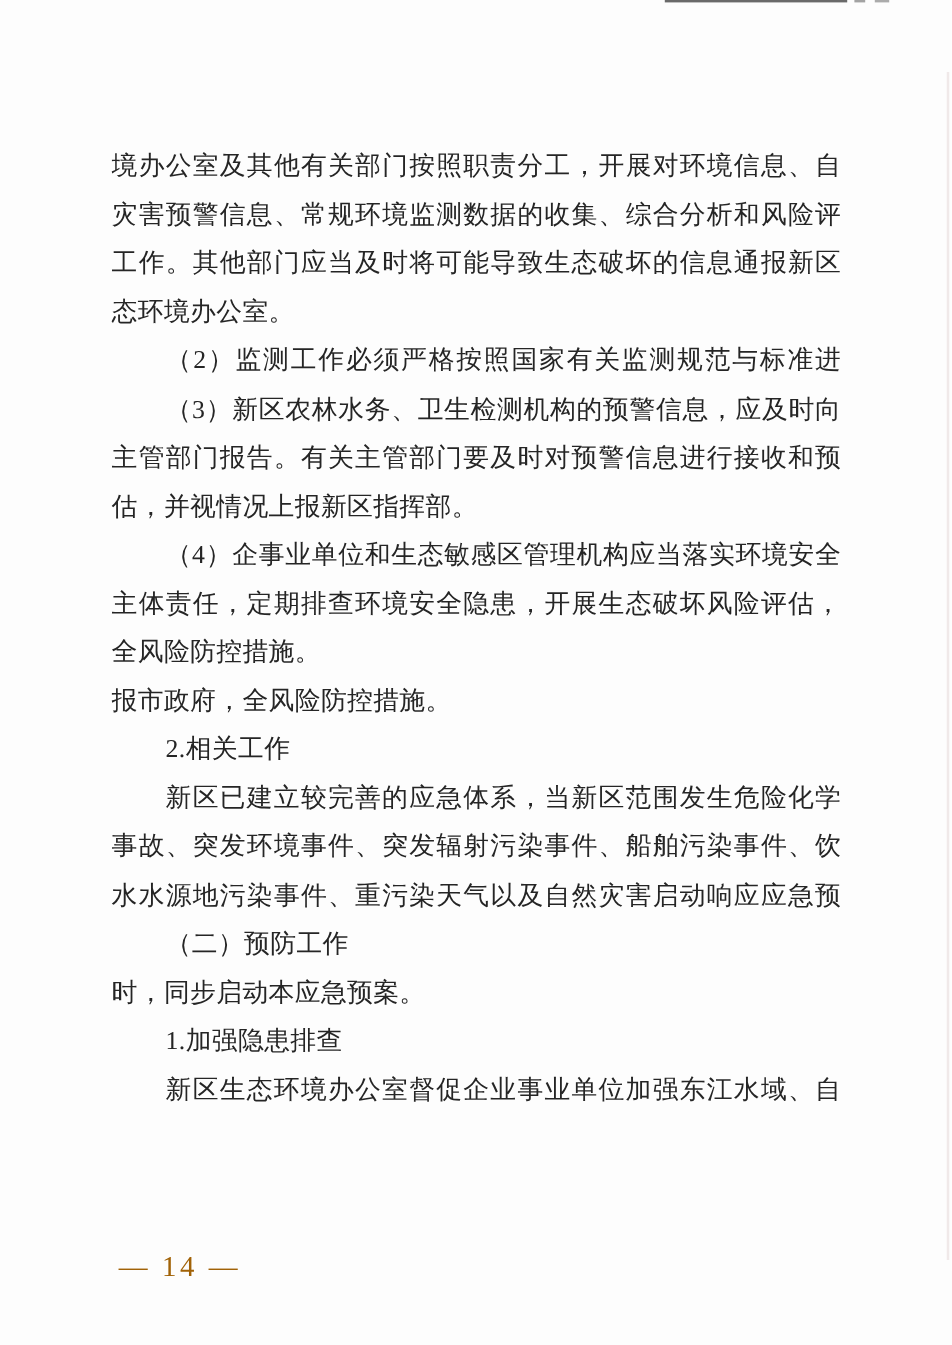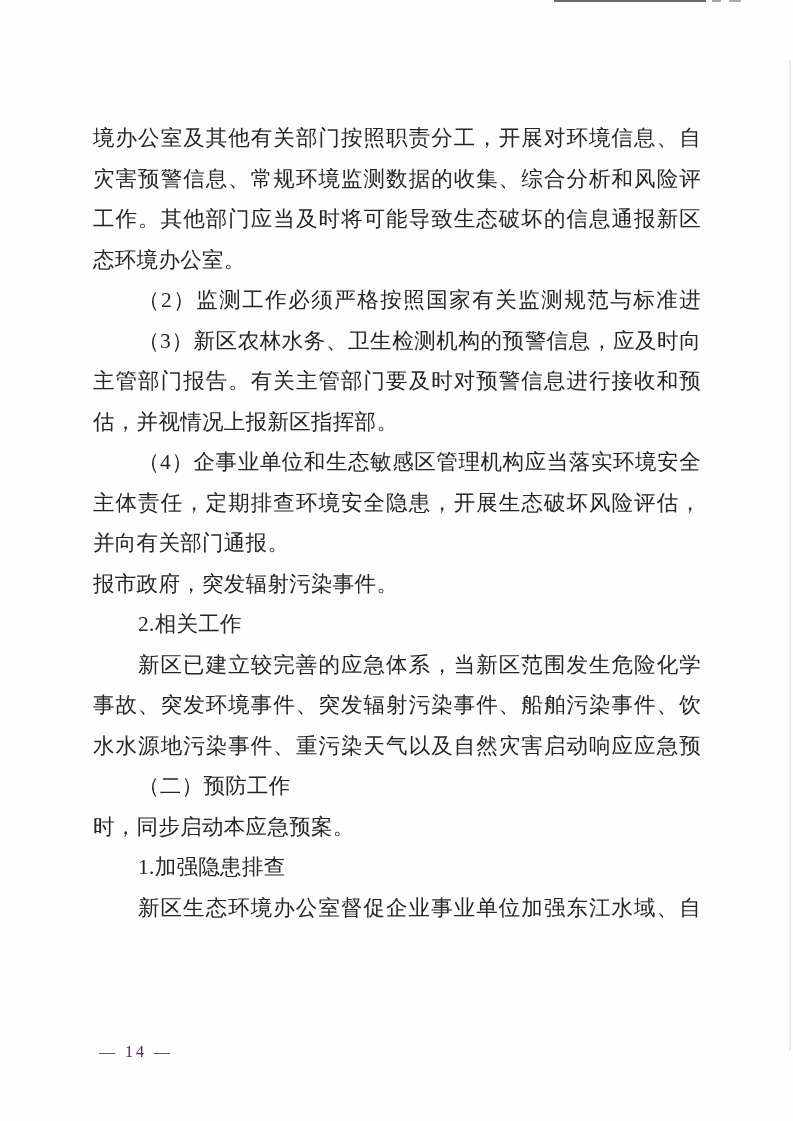--- a/index.html
+++ b/index.html
@@ -59,23 +59,23 @@
   .line.full {
     text-align-last: justify;
   }
   .line.indent {
     padding-left: 45px;
   }
   .page-number {
     position: absolute;
     left: 99px;
     top: 1043px;
-    font-size: 16px;
+    font-size: 24px;
     letter-spacing: 3px;
-    color: #4c1d95;
+    color: #a16207;
     white-space: nowrap;
   }
 </style>
 </head>
 <body>
 
 <div class="page" style="background: rgb(253, 253, 253); color: rgb(37, 37, 37);">
   <div class="artifact artifact-top-line"></div>
   <div class="artifact artifact-top-dot1"></div>
   <div class="artifact artifact-top-dot2"></div>
@@ -85,22 +85,22 @@
       <div class="line full">境办公室及其他有关部门按照职责分工，开展对环境信息、自然</div>
       <div class="line full">灾害预警信息、常规环境监测数据的收集、综合分析和风险评估</div>
       <div class="line full">工作。其他部门应当及时将可能导致生态破坏的信息通报新区生</div>
       <div class="line">态环境办公室。</div>
       <div class="line indent full">（2）监测工作必须严格按照国家有关监测规范与标准进行，</div>
       <div class="line indent full">（3）新区农林水务、卫生检测机构的预警信息，应及时向</div>
       <div class="line full">主管部门报告。有关主管部门要及时对预警信息进行接收和预评</div>
       <div class="line">估，并视情况上报新区指挥部。</div>
       <div class="line indent full">（4）企事业单位和生态敏感区管理机构应当落实环境安全</div>
       <div class="line full">主体责任，定期排查环境安全隐患，开展生态破坏风险评估，健</div>
-      <div class="line">并向有关部门通报。</div>
-      <div class="line">报市政府，突发辐射污染事件。</div>
+      <div class="line">全风险防控措施。</div>
+      <div class="line">报市政府，全风险防控措施。</div>
       <div class="line indent">2.相关工作</div>
       <div class="line indent full">新区已建立较完善的应急体系，当新区范围发生危险化学品</div>
       <div class="line full">事故、突发环境事件、突发辐射污染事件、船舶污染事件、饮用</div>
       <div class="line full">水水源地污染事件、重污染天气以及自然灾害启动响应应急预案</div>
       <div class="line indent">（二）预防工作</div>
       <div class="line">时，同步启动本应急预案。</div>
       <div class="line indent">1.加强隐患排查</div>
       <div class="line indent full">新区生态环境办公室督促企业事业单位加强东江水域、自然</div>
     </main>
 

